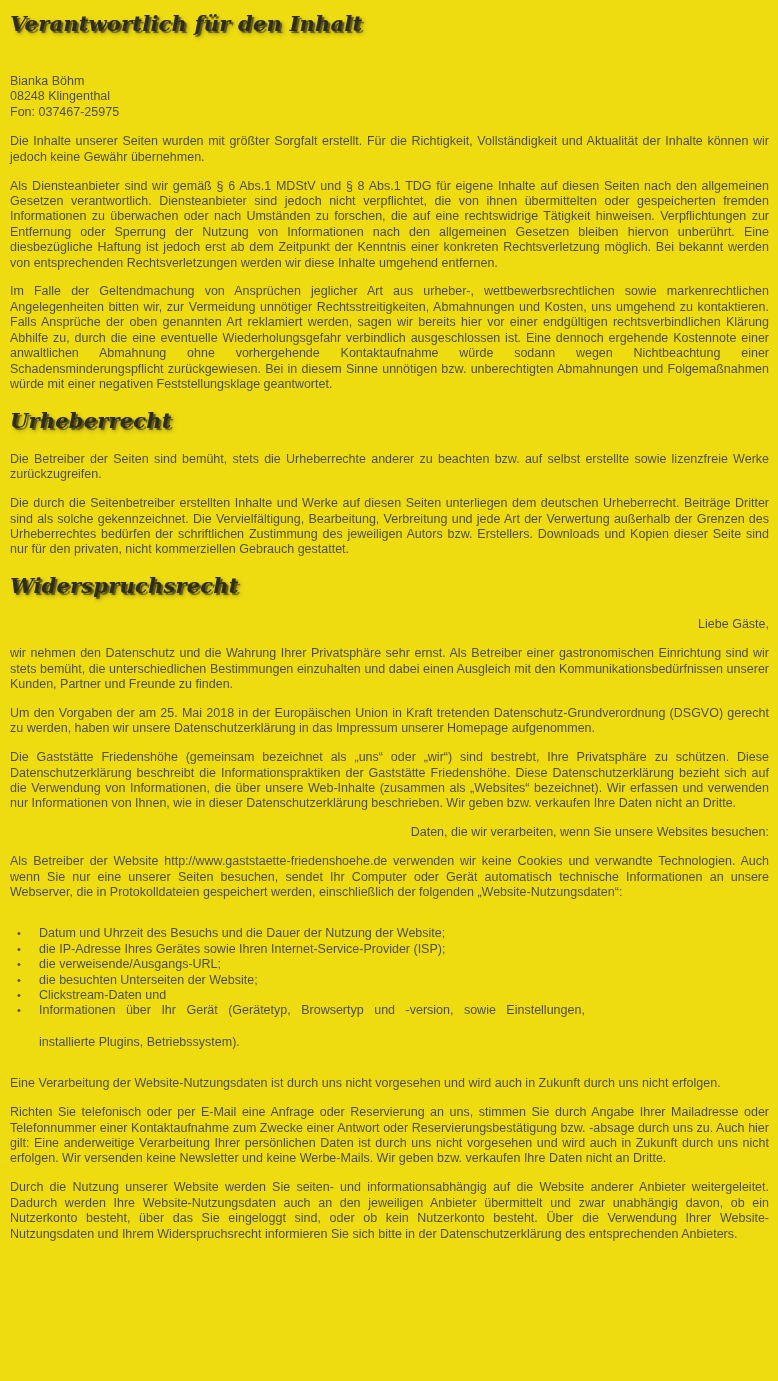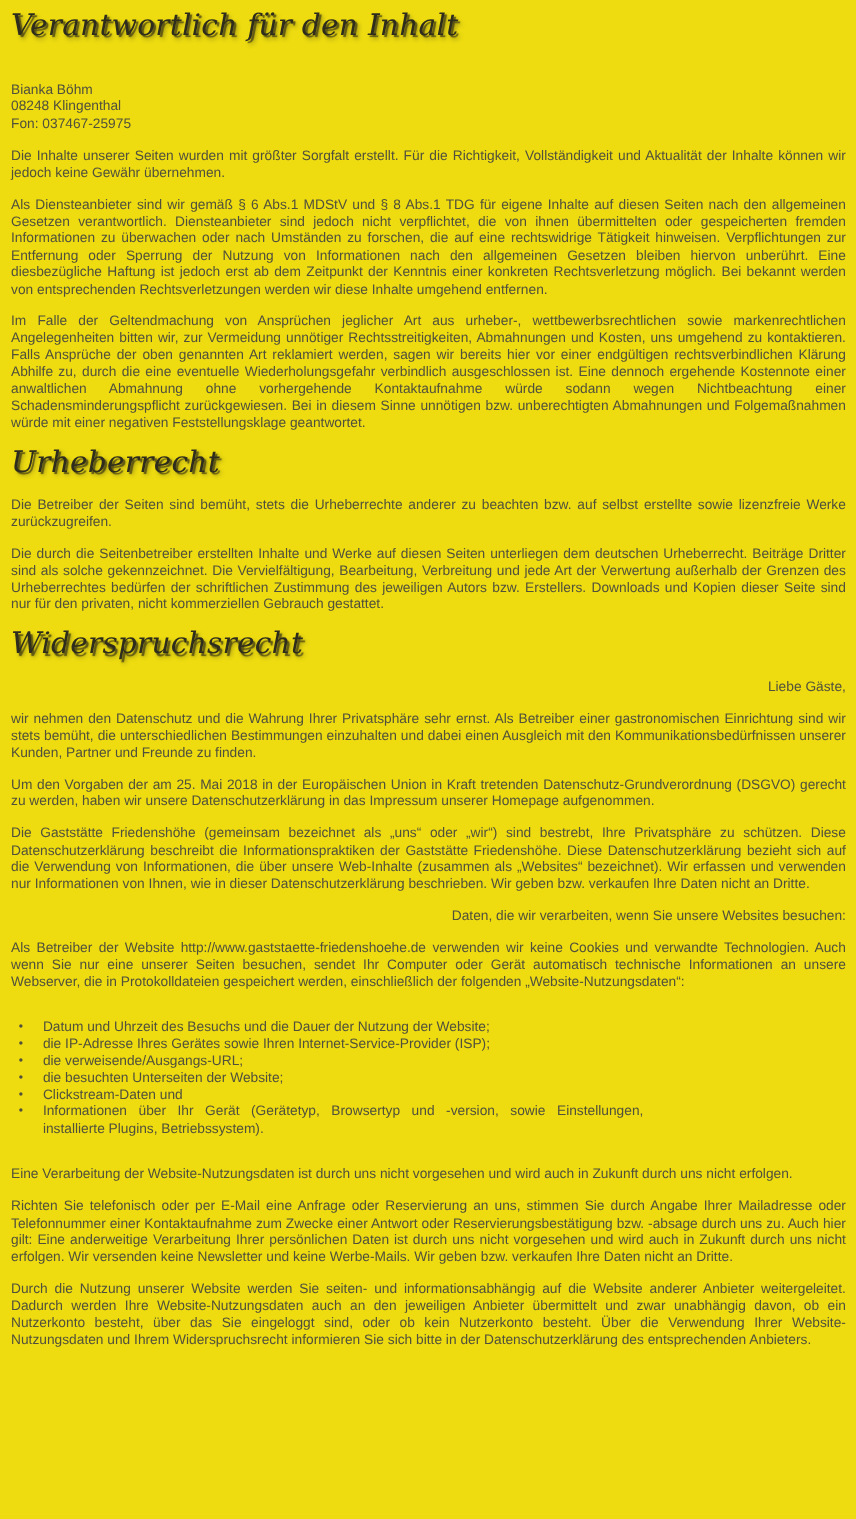--- a/index.html
+++ b/index.html
@@ -10,37 +10,37 @@
     background: #EEDC11;
     color: #51503C;
     font-family: "Liberation Sans", sans-serif;
     font-size: 12.5px;
     line-height: 15.4px;
     padding: 7px 9px 20px 10px;
   }
   .heading {
     font-family: "DejaVu Serif", serif;
     font-style: italic;
-    font-weight: normal;
-    font-size: 27px;
+    font-weight: bold;
+    font-size: 21px;
     line-height: 29px;
     color: #2E2C1C;
     text-shadow: 2px 2px 1px rgba(74,68,20,0.85), 3px 3px 4px rgba(74,68,20,0.45);
     margin: 13px 0 17px 0;
     letter-spacing: 0.2px;
   }
   .heading.first { margin-top: 2px; }
   .contact { line-height: 15.4px; margin: 36px 0 14px 0; }
   p { margin: 13.5px 0; text-align: justify; }
   p.single { text-align: right; }
   ul.bullets { list-style: none; margin: 26px 0; padding: 0; }
   ul.bullets li { position: relative; padding-left: 29px; text-align: left; }
   .dot { position: absolute; left: 7px; top: 0; font-size: 11px; }
   .bl1 { display: block; word-spacing: 7px; }
-  .bl2 { display: block; }
+  .bl2 { display: block; margin-top: 16px; }
 </style>
 </head>
 <body>
 
 <main>
 
   <section>
     <h1 class="heading first">Verantwortlich für den Inhalt</h1>
     <div class="contact">
       <div>Bianka Böhm</div>

